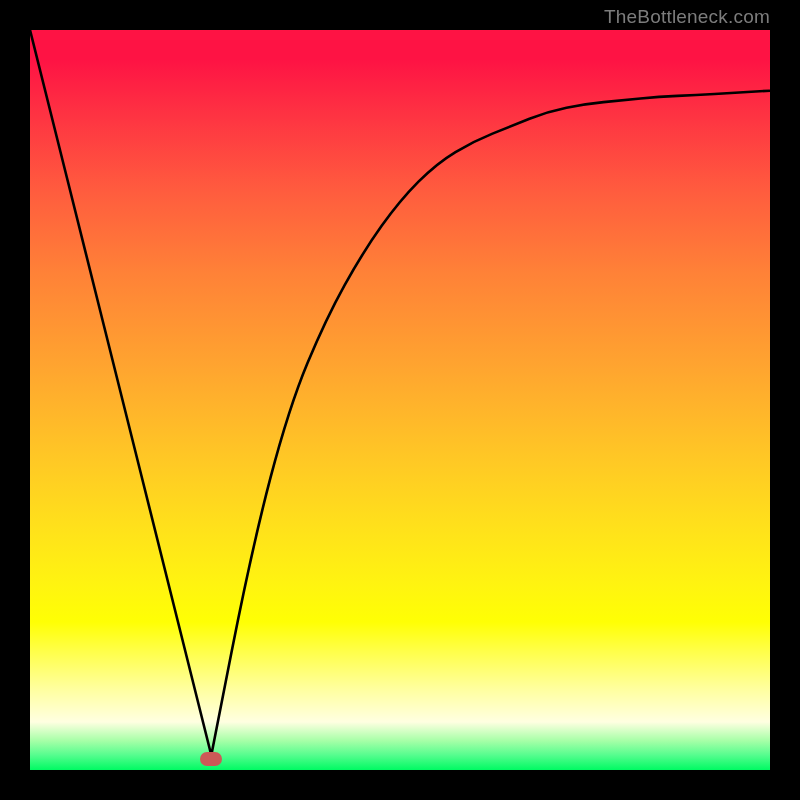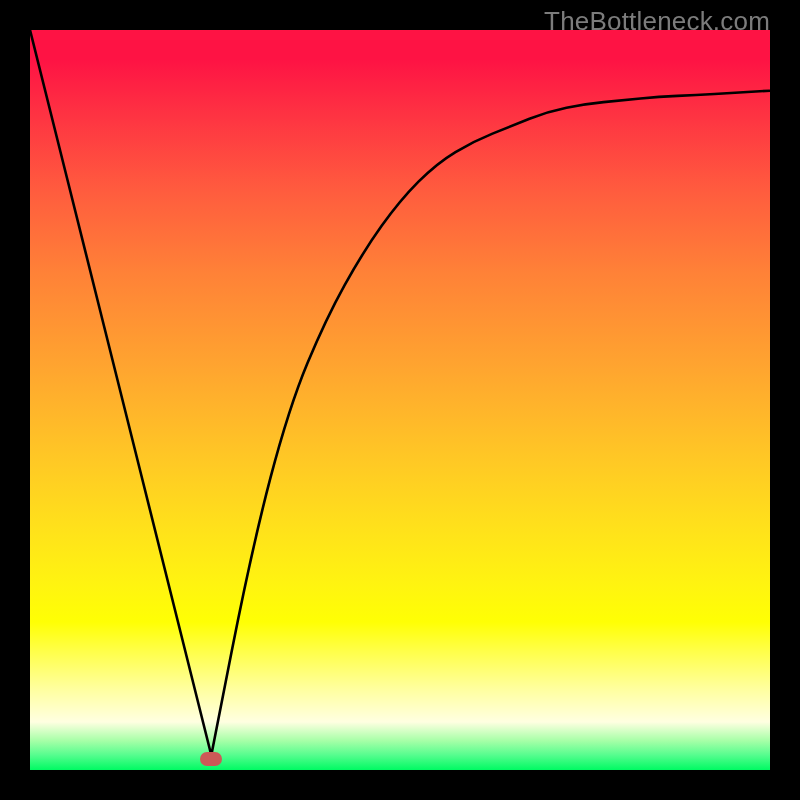--- a/index.html
+++ b/index.html
@@ -63,21 +63,21 @@
     height: 14px;
     border-radius: 7px;
     background: #cc5a57;
     transform: translate(-50%, -50%);
   }
   .watermark {
     position: absolute;
     top: 6px;
     right: 30px;
     color: #7c7c7c;
-    font-size: 26px;
+    font-size: 19px;
     font-weight: 400;
     letter-spacing: 0.2px;
     user-select: none;
   }
 </style>
 </head>
 <body>
 
 <div class="stage">
 

